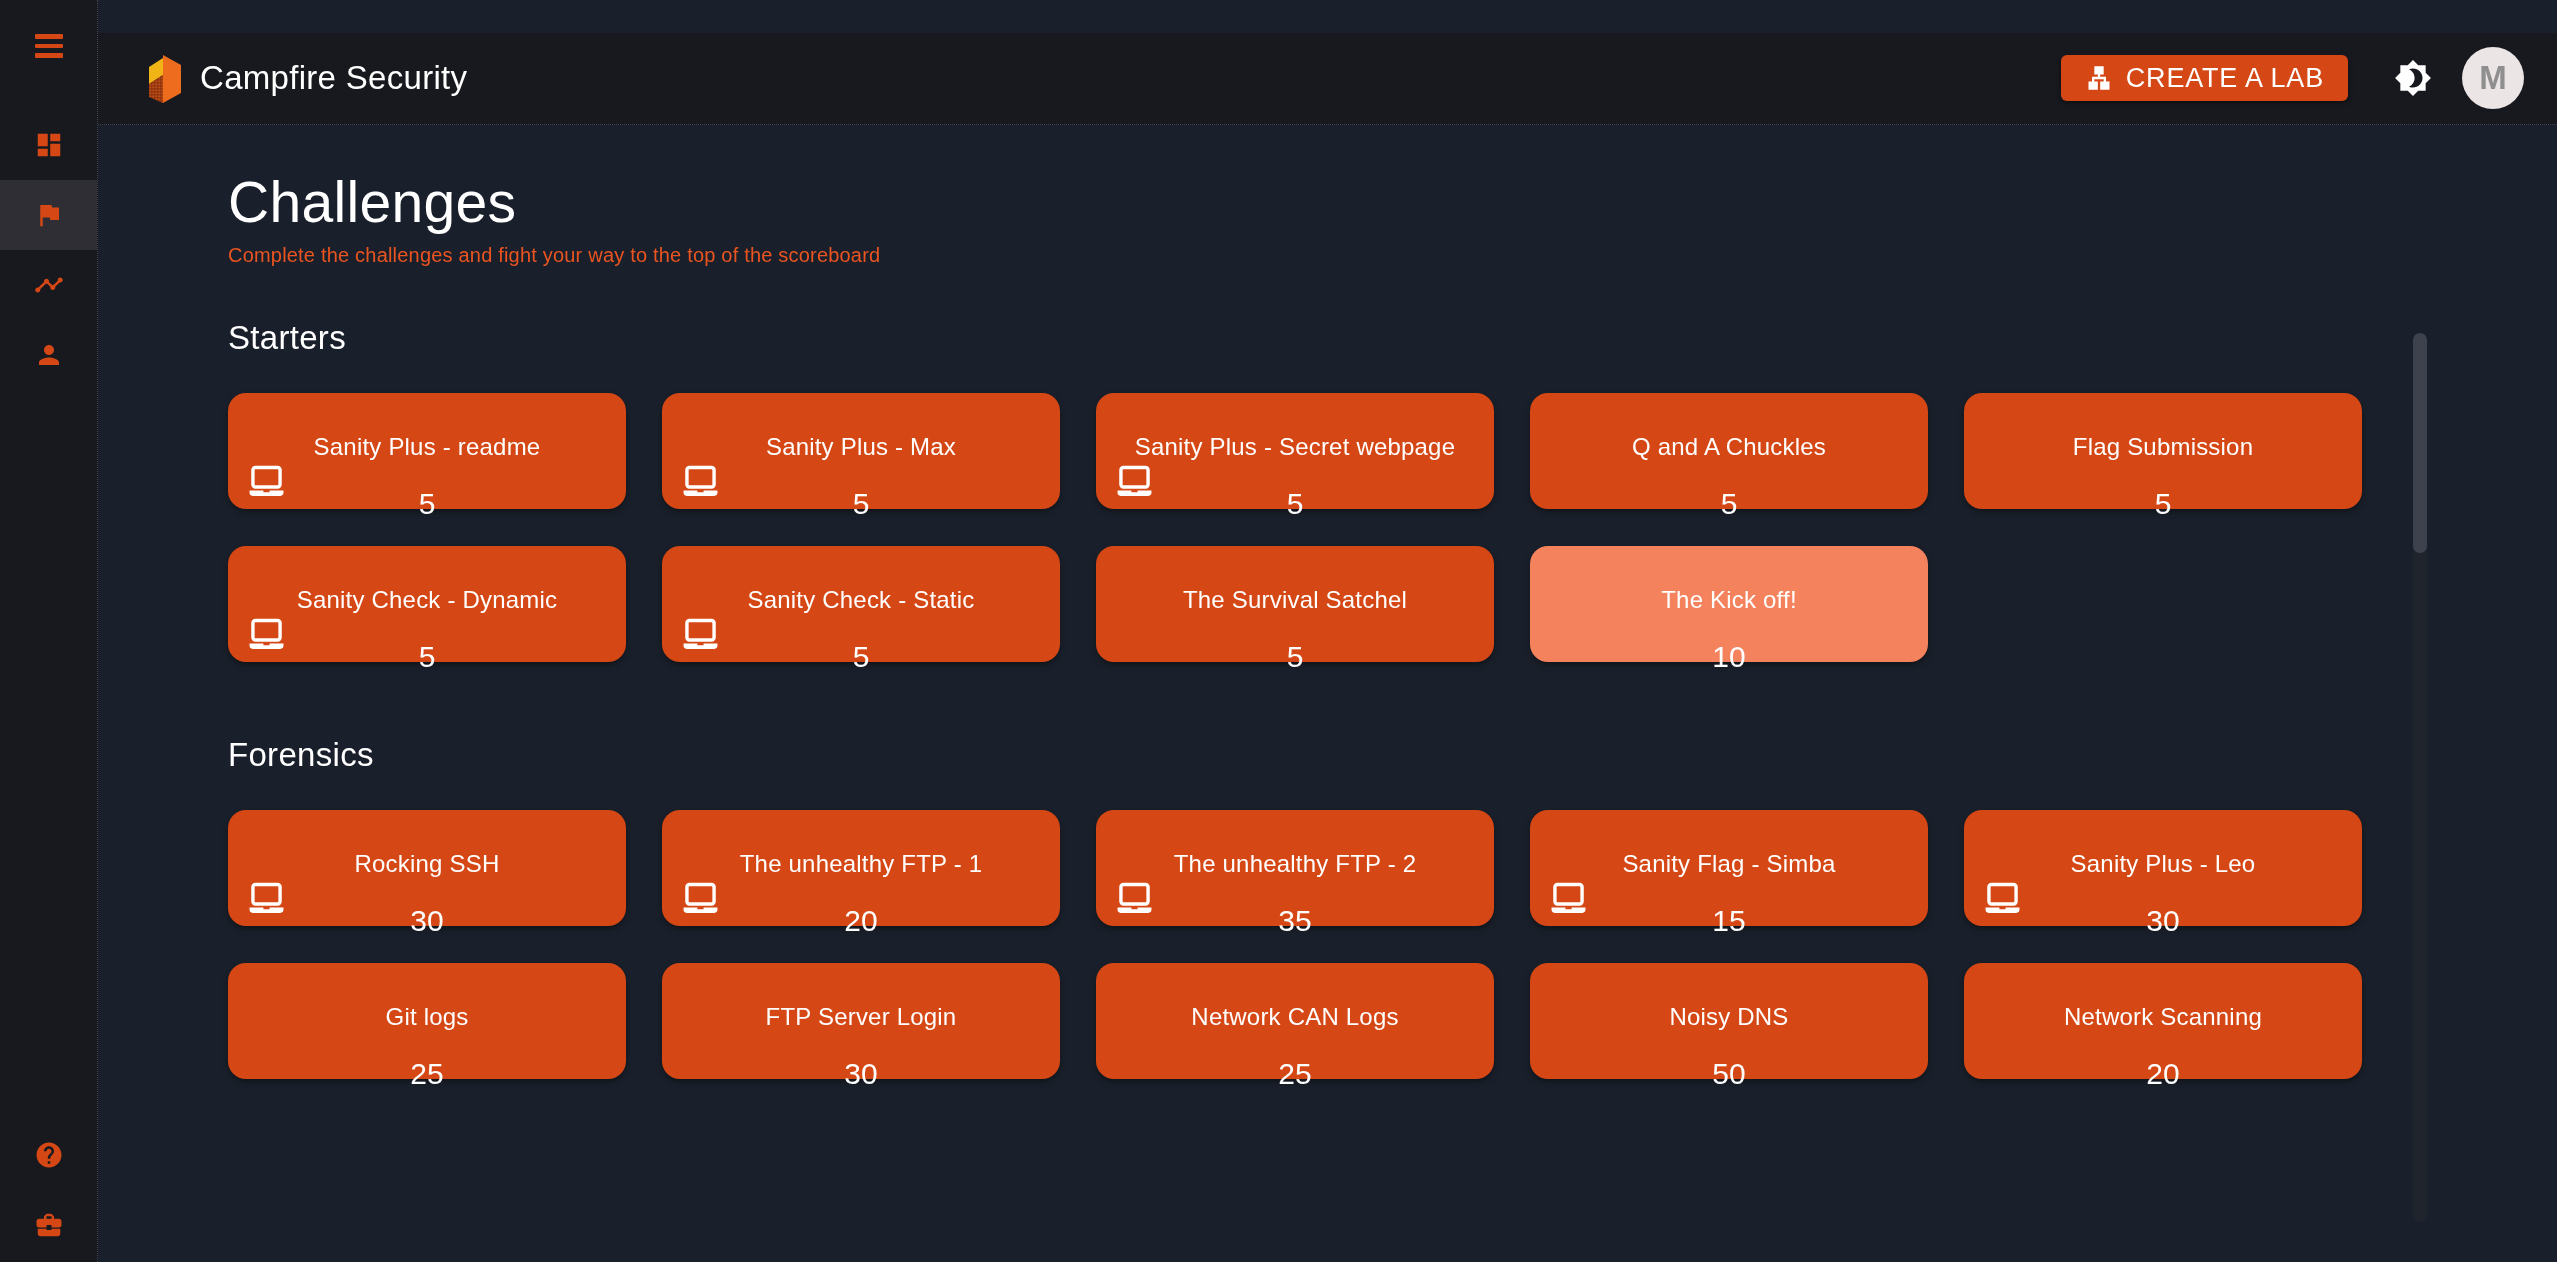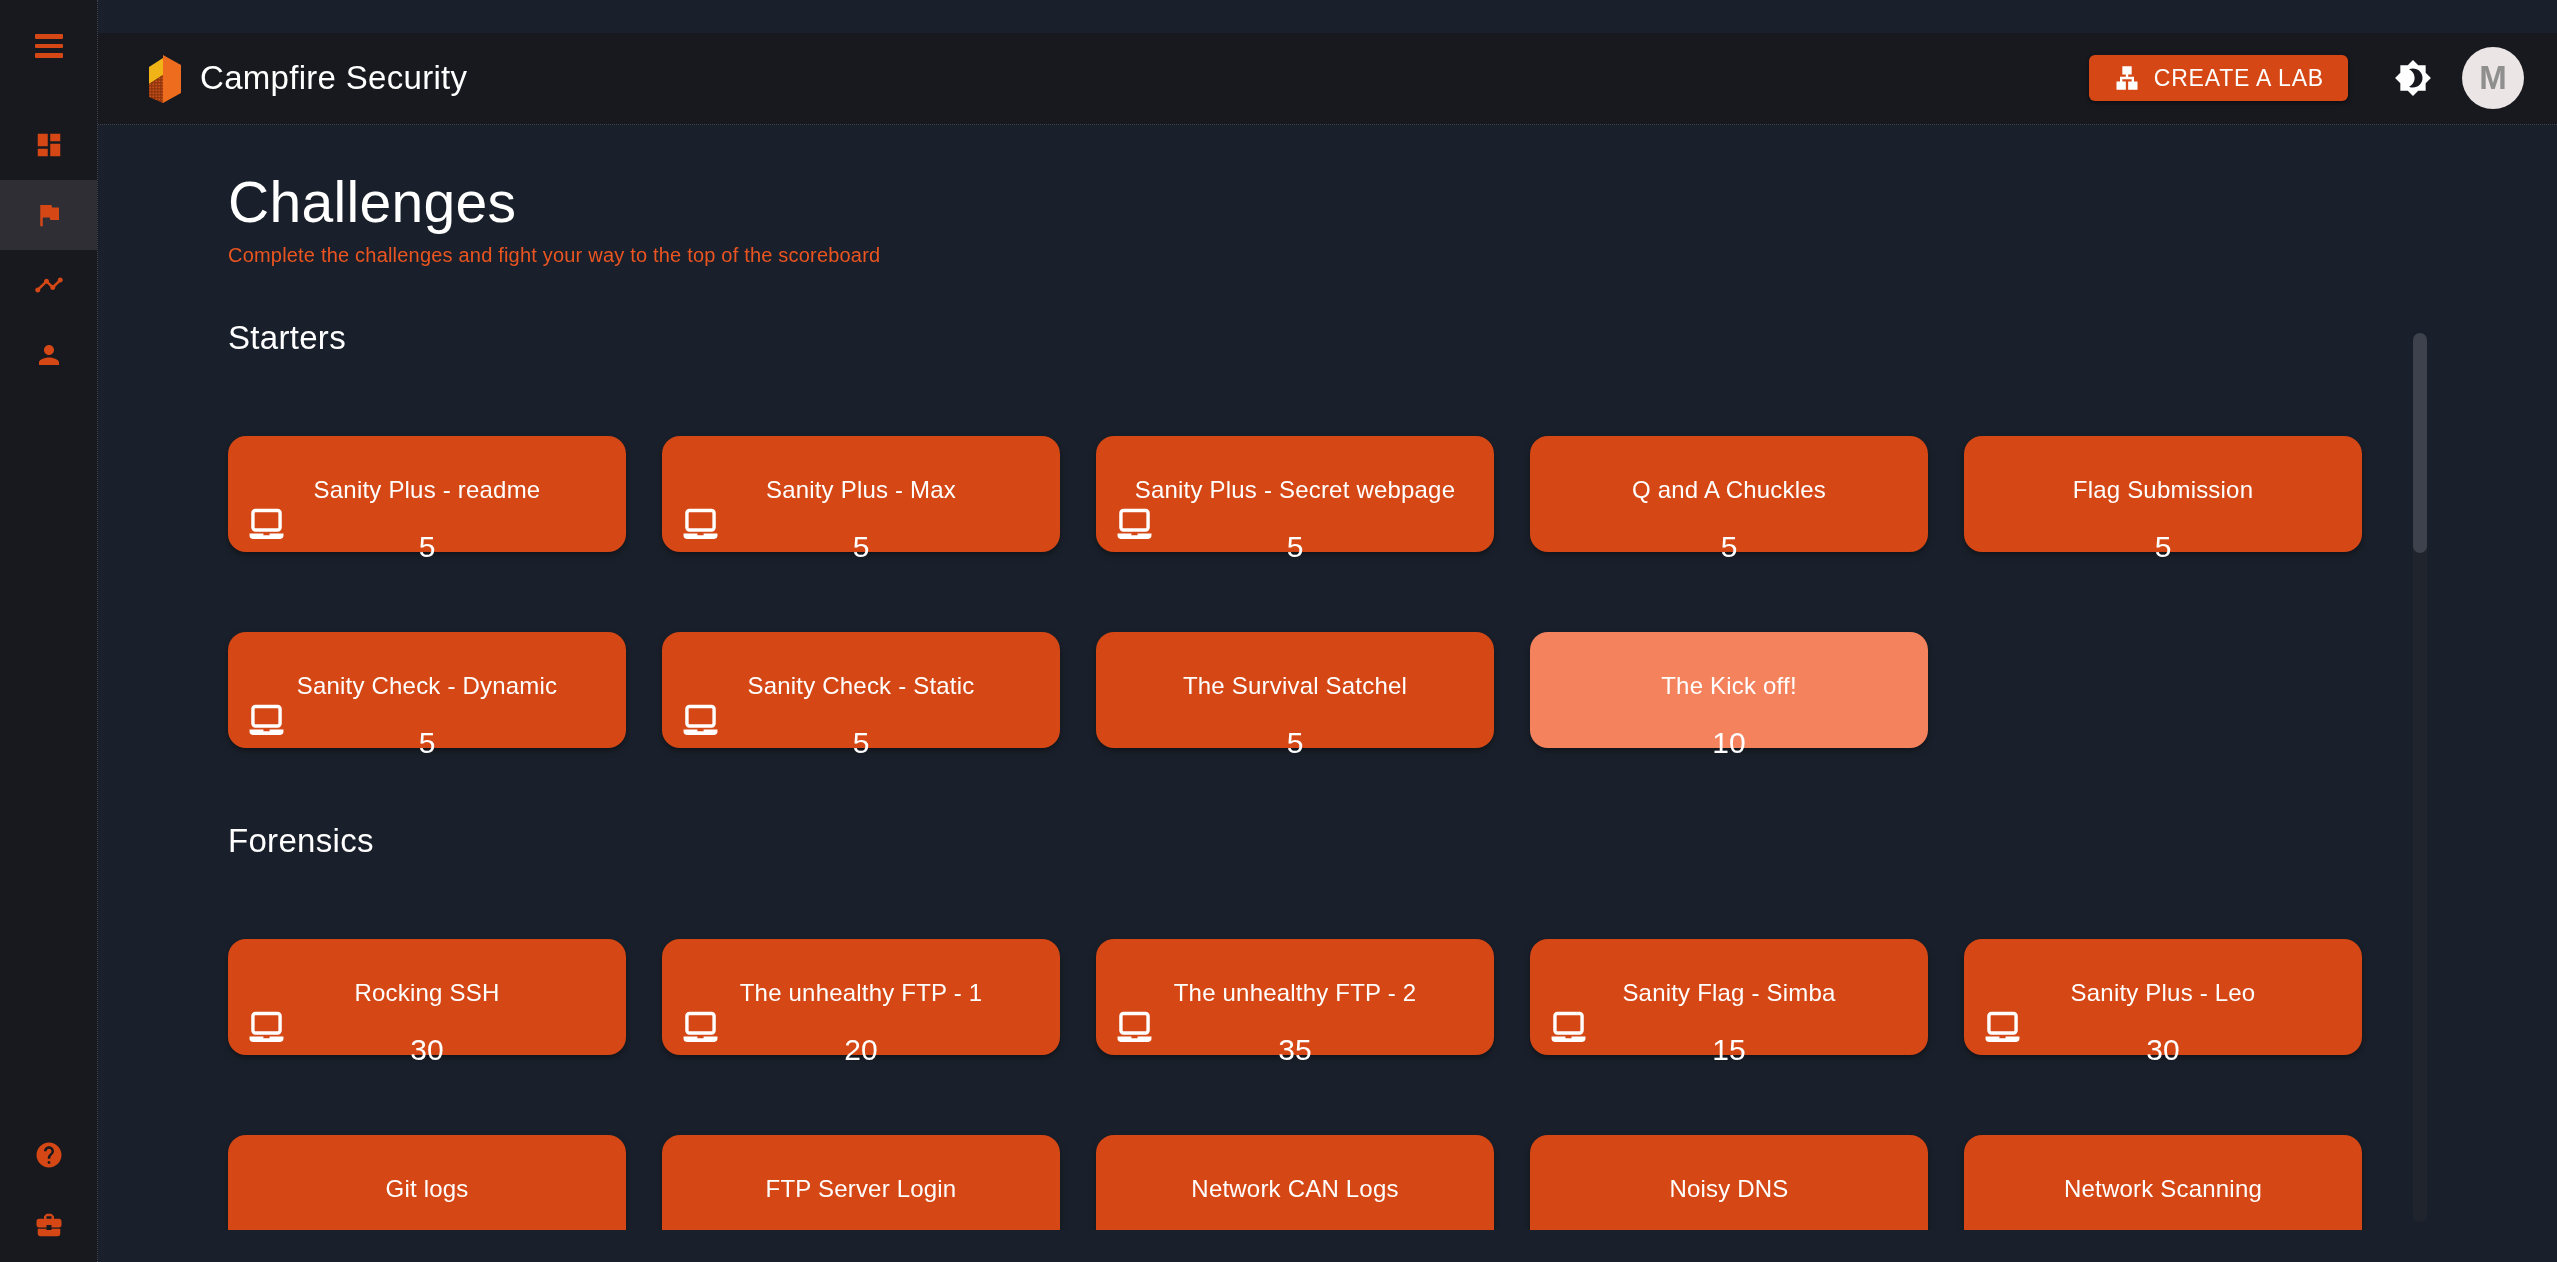--- a/index.html
+++ b/index.html
@@ -44,21 +44,21 @@
   .topbar{
     height:92px; flex:0 0 92px; background:var(--surface);
     border-bottom:1px dotted var(--border);
     display:flex; align-items:center; padding:0 33px 0 45px;
   }
   .logo{width:40px; height:50px;}
   .brand-title{font-size:33px; font-weight:400; color:#fff; margin-left:17px; letter-spacing:.3px;}
   .create-lab-btn{
     margin-left:auto; display:inline-flex; align-items:center; gap:13px;
     background:var(--primary); color:#fff; border:none; border-radius:6px;
-    height:46px; padding:0 24px; font-size:23px; font-weight:500; letter-spacing:.8px;
+    height:46px; padding:0 24px; font-size:27px; font-weight:500; letter-spacing:.8px;
     font-family:"Liberation Sans", sans-serif; cursor:pointer;
     box-shadow:0 2px 5px rgba(0,0,0,.45);
   }
   .create-lab-btn svg{width:28px; height:28px; fill:#fff;}
   .theme-btn{background:none; border:none; margin-left:46px; cursor:pointer; display:flex;}
   .theme-btn svg{width:38px; height:38px; fill:#fff;}
   .avatar{
     margin-left:30px; width:62px; height:62px; border-radius:50%;
     background:var(--avatar-bg); color:var(--avatar-text);
     display:flex; align-items:center; justify-content:center;
@@ -78,21 +78,21 @@
   .section-title{font-size:33px; font-weight:400; color:#fff; letter-spacing:.3px;}
   .grid{
     margin-top:36px; display:grid;
     grid-template-columns:repeat(5, 398px);
     column-gap:36px; row-gap:37px;
   }
   .card{
     width:398px; height:116px; border-radius:18px;
     background:var(--primary); position:relative; cursor:pointer;
     display:flex; flex-direction:column; align-items:center;
-    padding:40px 14px 0; box-shadow:0 3px 6px rgba(0,0,0,.4);margin-top:43px;
+    padding:40px 14px 0; box-shadow:0 3px 6px rgba(0,0,0,.4);
   }
   .card.completed{background:var(--completed);}
   .card-name{font-size:24px; color:#fff; text-align:center; letter-spacing:.2px;}
   .card-points{font-size:30px; color:#fff; margin-top:26px;}
   .card .laptop{position:absolute; left:20px; bottom:13px; width:37px; height:31px;}
 
   
   .scroll-track{
     position:absolute; right:130px; top:208px; width:14px; height:889px;
     background:#20242d; border-radius:7px;

